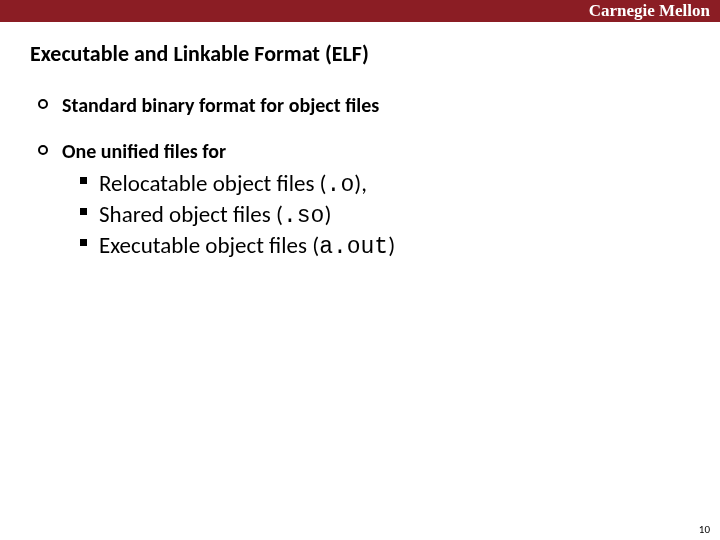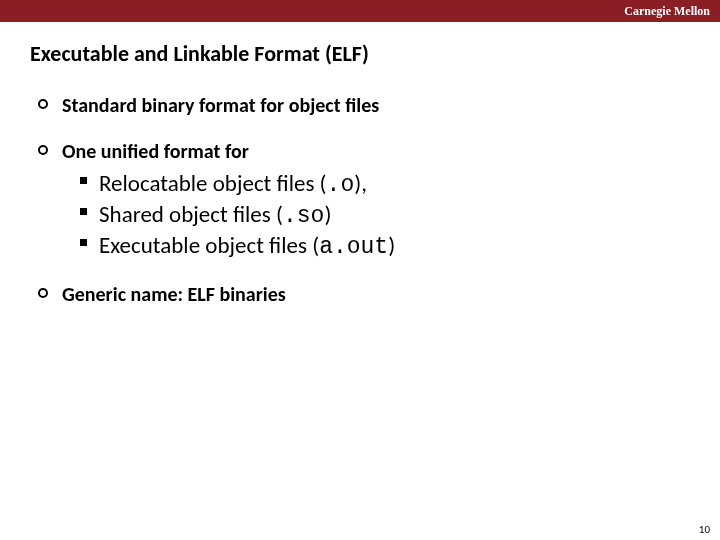--- a/index.html
+++ b/index.html
@@ -13,21 +13,21 @@
   }
   .topbar {
     height: 22px;
     background: #8b1d24;
     text-align: right;
     padding-right: 10px;
   }
   .topbar span {
     color: #fff;
     font-weight: bold;
-    font-size: 12px;
+    font-size: 17px;
     line-height: 22px;
     font-family: "Times New Roman", serif;
   }
   .content {
     padding: 18px 30px 0 30px;
   }
   h1 {
     font-size: 22px;
     font-weight: bold;
     color: #000;
@@ -106,41 +106,35 @@
     <li>
       <div class="row">
         <span class="bullet-hollow"></span>
         <span class="main-text">Standard binary format for object files</span>
       </div>
     </li>
 
     <li>
       <div class="row">
         <span class="bullet-hollow"></span>
-        <span class="main-text">One unified format for</span>
+        <span class="main-text">One unified files for</span>
       </div>
       <ul class="sub">
         <li>
           <span class="bullet-square"></span>
           <span class="sub-text"><span>Relocatable object files (</span><span class="mono">.o</span><span>),</span></span>
         </li>
         <li>
           <span class="bullet-square"></span>
           <span class="sub-text"><span>Shared object files (</span><span class="mono">.so</span><span>)</span></span>
         </li>
         <li>
           <span class="bullet-square"></span>
           <span class="sub-text"><span>Executable object files (</span><span class="mono">a.out</span><span>)</span></span>
         </li>
       </ul>
     </li>
 
-    <li>
-      <div class="row">
-        <span class="bullet-hollow"></span>
-        <span class="main-text">Generic name: ELF binaries</span>
-      </div>
-    </li>
 
   </ul>
 </div>
 
 <div class="pagenum">10</div>
 
 </body></html>

